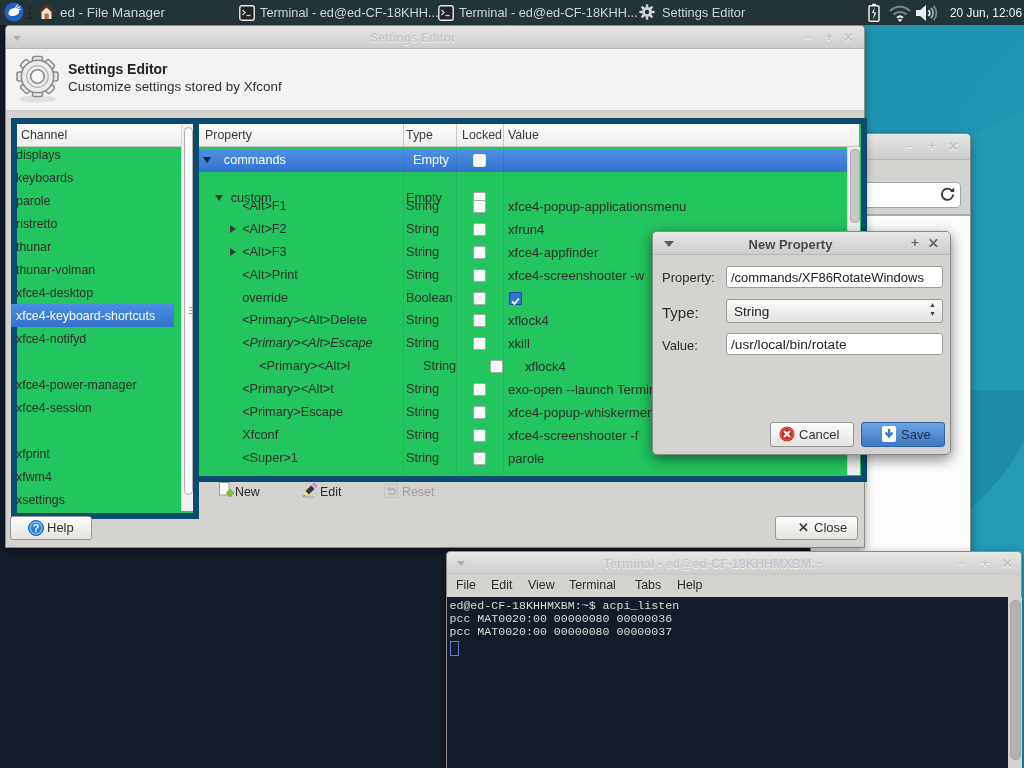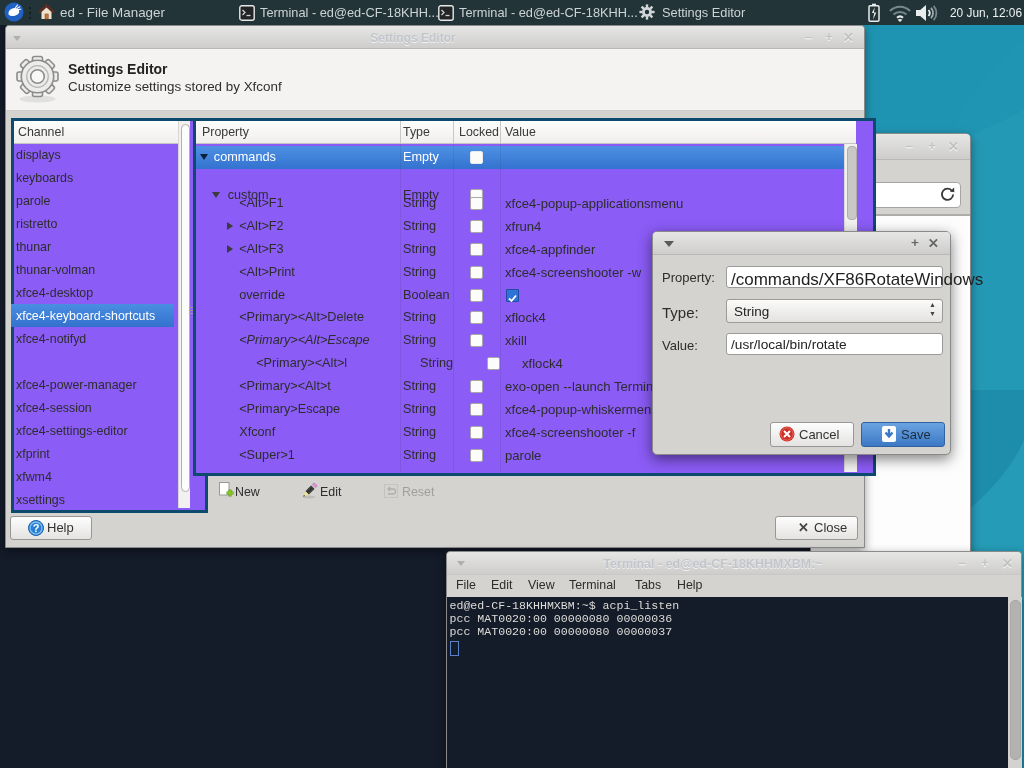--- a/index.html
+++ b/index.html
@@ -20,25 +20,25 @@
         border-bottom:1px solid #b8b8b6;border-radius:3.5px 3.5px 0 0;}
   .ttext{position:absolute;top:4.5px;left:0;right:0;text-align:center;
          font-weight:bold;font-size:12px;}
   .tpale{color:#c2c6cc;text-shadow:0 1px 0 #f0f0f0;}
   .tdark{color:#4a4a4a;}
   .wbtn{position:absolute;top:3px;font-size:13.5px;font-weight:bold;color:#c3c3c1;text-shadow:0 1px 0 #fafafa;}
   .wbtnd{color:#686866;text-shadow:0 1px 0 #e8e8e8;}
   .menutri{position:absolute;width:0;height:0;border-left:4px solid transparent;
      border-right:4px solid transparent;border-top:5px solid #b0afad;}
   
-  .whitebox{position:absolute;background:#8b5cf6;border:3px solid #0c4a6e;padding-left:15px;}
+  .whitebox{position:absolute;background:#22c55e;border:6px solid #0c4a6e;}
   .row{position:absolute;left:0;right:0;height:23px;white-space:nowrap;}
   .cell{position:absolute;top:4px;font-size:12.7px;color:#2d2d2d;white-space:nowrap;}
   .sel{background:linear-gradient(#4e91e4,#3372cf);}
-  .sel .cell{color:#fff;}
+  .sel .cell{color:#fff;margin-left:7px;}
   .cb{position:absolute;width:11px;height:11px;background:#fcfcfc;
       border:1px solid #a8a8a6;border-radius:2px;}
   .exp-d{position:absolute;width:0;height:0;border-left:4.5px solid transparent;
       border-right:4.5px solid transparent;border-top:6px solid #3c3c3c;}
   .exp-r{position:absolute;width:0;height:0;border-top:4.5px solid transparent;
       border-bottom:4.5px solid transparent;border-left:6px solid #3c3c3c;}
   
   .btn{position:absolute;border:1px solid #979795;border-radius:3px;
        background:linear-gradient(#fdfdfd,#e4e3e1);font-size:13px;color:#333;}
   
@@ -140,23 +140,20 @@
         <span style="position:absolute;left:5px;top:4.5px;font-size:12.4px;white-space:nowrap;">xfce4-keyboard-shortcuts</span>
       </div>
       <div class="abs" style="left:0;top:184px;width:163px;height:23px;color:#2d2d2d;">
         <span style="position:absolute;left:5px;top:4.5px;font-size:12.4px;white-space:nowrap;">xfce4-notifyd</span>
       </div>
       <div class="abs" style="left:0;top:230px;width:163px;height:23px;color:#2d2d2d;">
         <span style="position:absolute;left:5px;top:4.5px;font-size:12.4px;white-space:nowrap;">xfce4-power-manager</span>
       </div>
       <div class="abs" style="left:0;top:253px;width:163px;height:23px;color:#2d2d2d;">
         <span style="position:absolute;left:5px;top:4.5px;font-size:12.4px;white-space:nowrap;">xfce4-session</span>
-      </div>
-      <div class="abs" style="left:0;top:276px;width:163px;height:23px;color:#2d2d2d;">
-        <span style="position:absolute;left:5px;top:4.5px;font-size:12.4px;white-space:nowrap;">xfce4-settings-editor</span>
       </div>
       <div class="abs" style="left:0;top:299px;width:163px;height:23px;color:#2d2d2d;">
         <span style="position:absolute;left:5px;top:4.5px;font-size:12.4px;white-space:nowrap;">xfprint</span>
       </div>
       <div class="abs" style="left:0;top:322px;width:163px;height:23px;color:#2d2d2d;">
         <span style="position:absolute;left:5px;top:4.5px;font-size:12.4px;white-space:nowrap;">xfwm4</span>
       </div>
       <div class="abs" style="left:0;top:345px;width:163px;height:23px;color:#2d2d2d;">
         <span style="position:absolute;left:5px;top:4.5px;font-size:12.4px;white-space:nowrap;">xsettings</span>
       </div>
@@ -340,25 +337,26 @@
     <div class="abs" style="left:2.5px;top:44px;width:7px;height:13px;border:1px solid #5a80c8;"></div>
     <div class="abs" style="right:0;top:0;width:14px;height:172px;background:#d4d2d0;">
       <div class="abs" style="left:2px;top:3px;width:9px;height:158px;background:#b3b2b0;border-radius:5px;border:1px solid #a8a7a5;"></div>
     </div>
   </div>
 </div>
 
 <div class="win" id="dialog" style="left:652px;top:231px;width:297px;height:222px;border-radius:5px;box-shadow:0 4px 14px rgba(0,0,0,.5);">
   <div class="tbar"></div>
   <div class="menutri" style="left:11px;top:9px;border-left-width:5px;border-right-width:5px;border-top-width:6px;border-top-color:#5a5a58;"></div>
+  <div class="ttext tdark" style="right:22px;font-size:13px;">New Property</div>
   <span class="wbtn wbtnd" style="right:31px;">+</span>
   <span class="wbtn wbtnd" style="right:11px;">✕</span>
   <div class="abs" style="left:9px;top:38px;font-size:13px;color:#2d2d2d;">Property:</div>
   <div class="abs" style="left:73px;top:34px;width:215px;height:20px;background:#fff;border:1px solid #9b9b99;border-radius:3px;">
-    <span style="position:absolute;left:4px;top:2.5px;font-size:17px;color:#222;">/commands/XF86RotateWindows</span>
+    <span style="position:absolute;left:4px;top:2.5px;font-size:13px;color:#222;">/commands/XF86RotateWindows</span>
   </div>
   <div class="abs" style="left:9px;top:72px;font-size:15px;color:#2d2d2d;">Type:</div>
   <div class="abs" style="left:73px;top:67px;width:215px;height:22px;background:linear-gradient(#fbfbfa,#e3e2e0);border:1px solid #9b9b99;border-radius:3px;">
     <span style="position:absolute;left:7px;top:3.5px;font-size:13.5px;color:#222;">String</span>
     <span style="position:absolute;right:6px;top:1px;font-size:7px;color:#444;">▲</span>
     <span style="position:absolute;right:6px;top:10px;font-size:7px;color:#444;">▼</span>
   </div>
   <div class="abs" style="left:9px;top:106px;font-size:13px;color:#2d2d2d;">Value:</div>
   <div class="abs" style="left:73px;top:101px;width:215px;height:20px;background:#fff;border:1px solid #9b9b99;border-radius:3px;">
     <span style="position:absolute;left:4px;top:2.5px;font-size:13.7px;color:#222;">/usr/local/bin/rotate</span>

